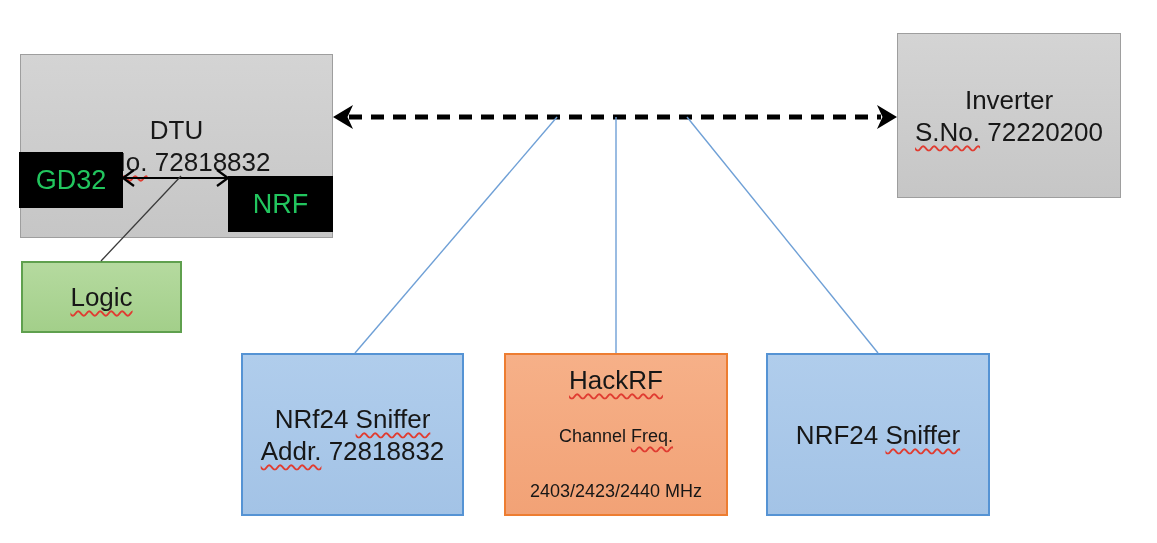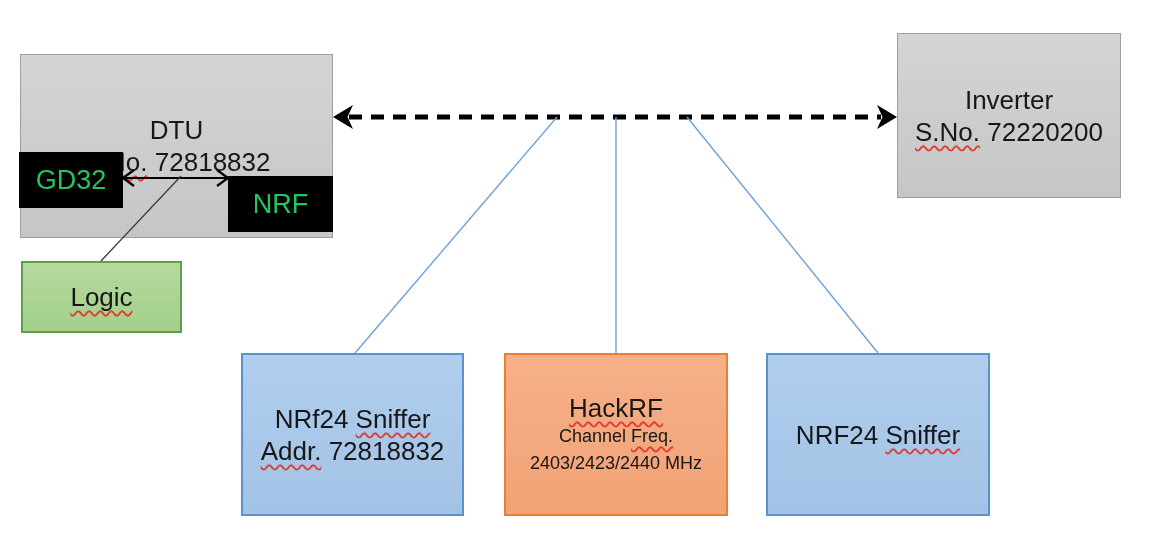--- a/index.html
+++ b/index.html
@@ -27,21 +27,21 @@
     font-size:26px;line-height:32px;
   }
   .blue{
     background:linear-gradient(180deg,#b0cdec 0%,#a3c3e6 100%);
     border:2px solid #5593d4;
     font-size:26px;line-height:32px;
   }
   .orange{
     background:linear-gradient(180deg,#f6b088 0%,#f2a276 100%);
     border:2px solid #ed7d31;
-    font-size:26px;line-height:30px;
+    font-size:26px;line-height:30px;gap:28px;
   }
   .sub{font-size:18px;line-height:27px;}
   .sq{
     text-decoration-line:underline;
     text-decoration-style:wavy;
     text-decoration-color:#e03c31;
     text-decoration-thickness:1.5px;
     text-underline-offset:4px;
     text-decoration-skip-ink:none;
   }

